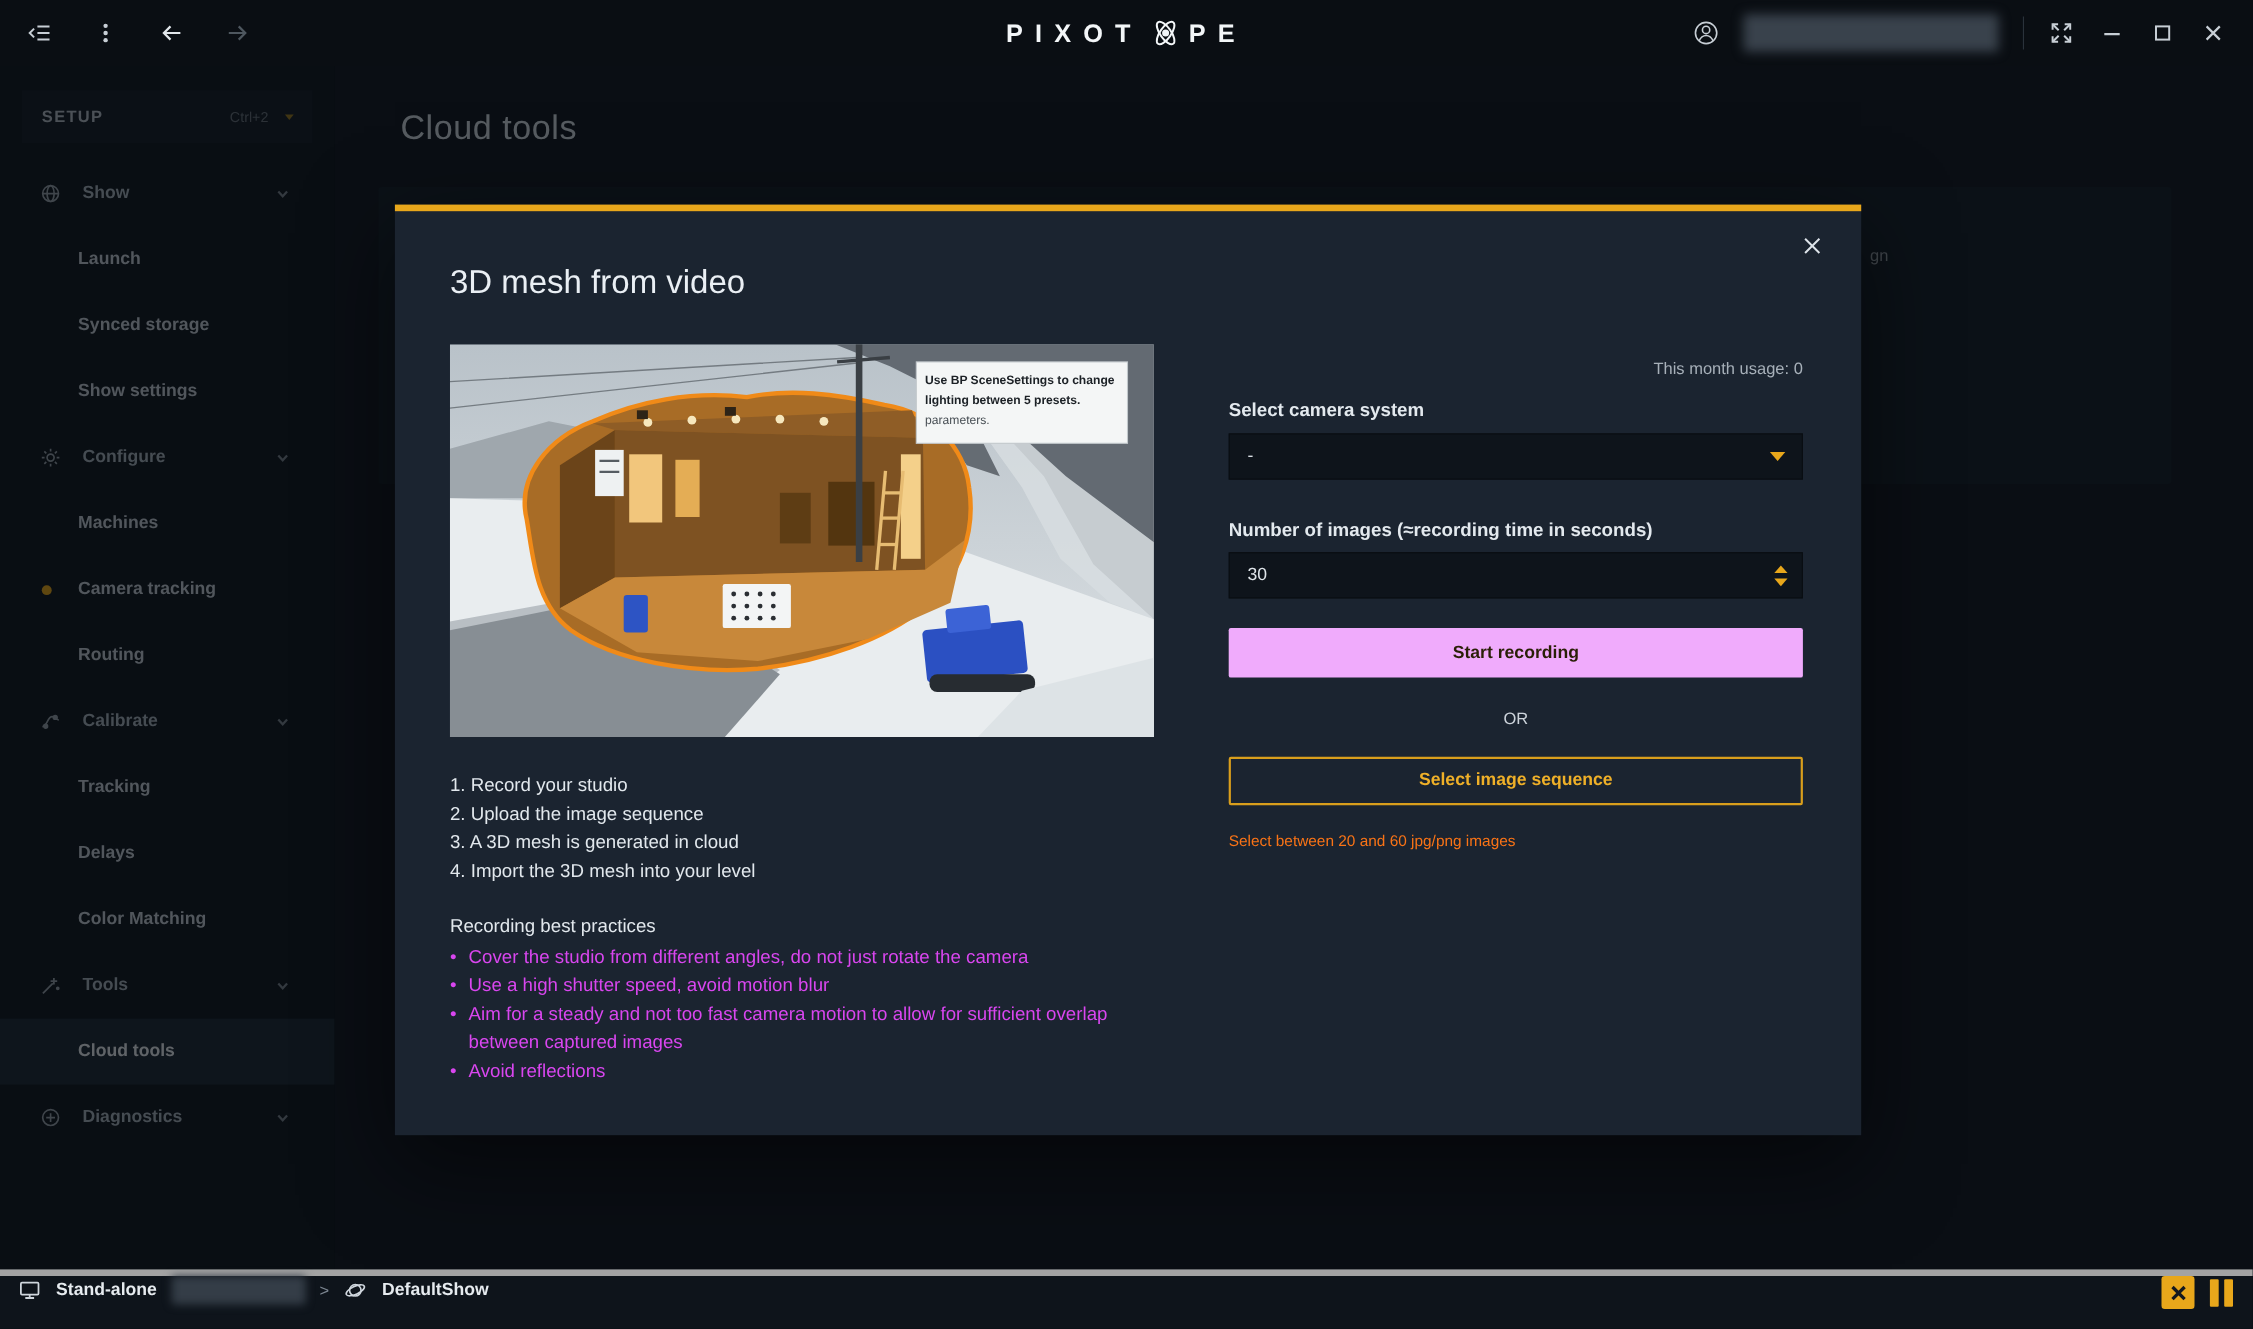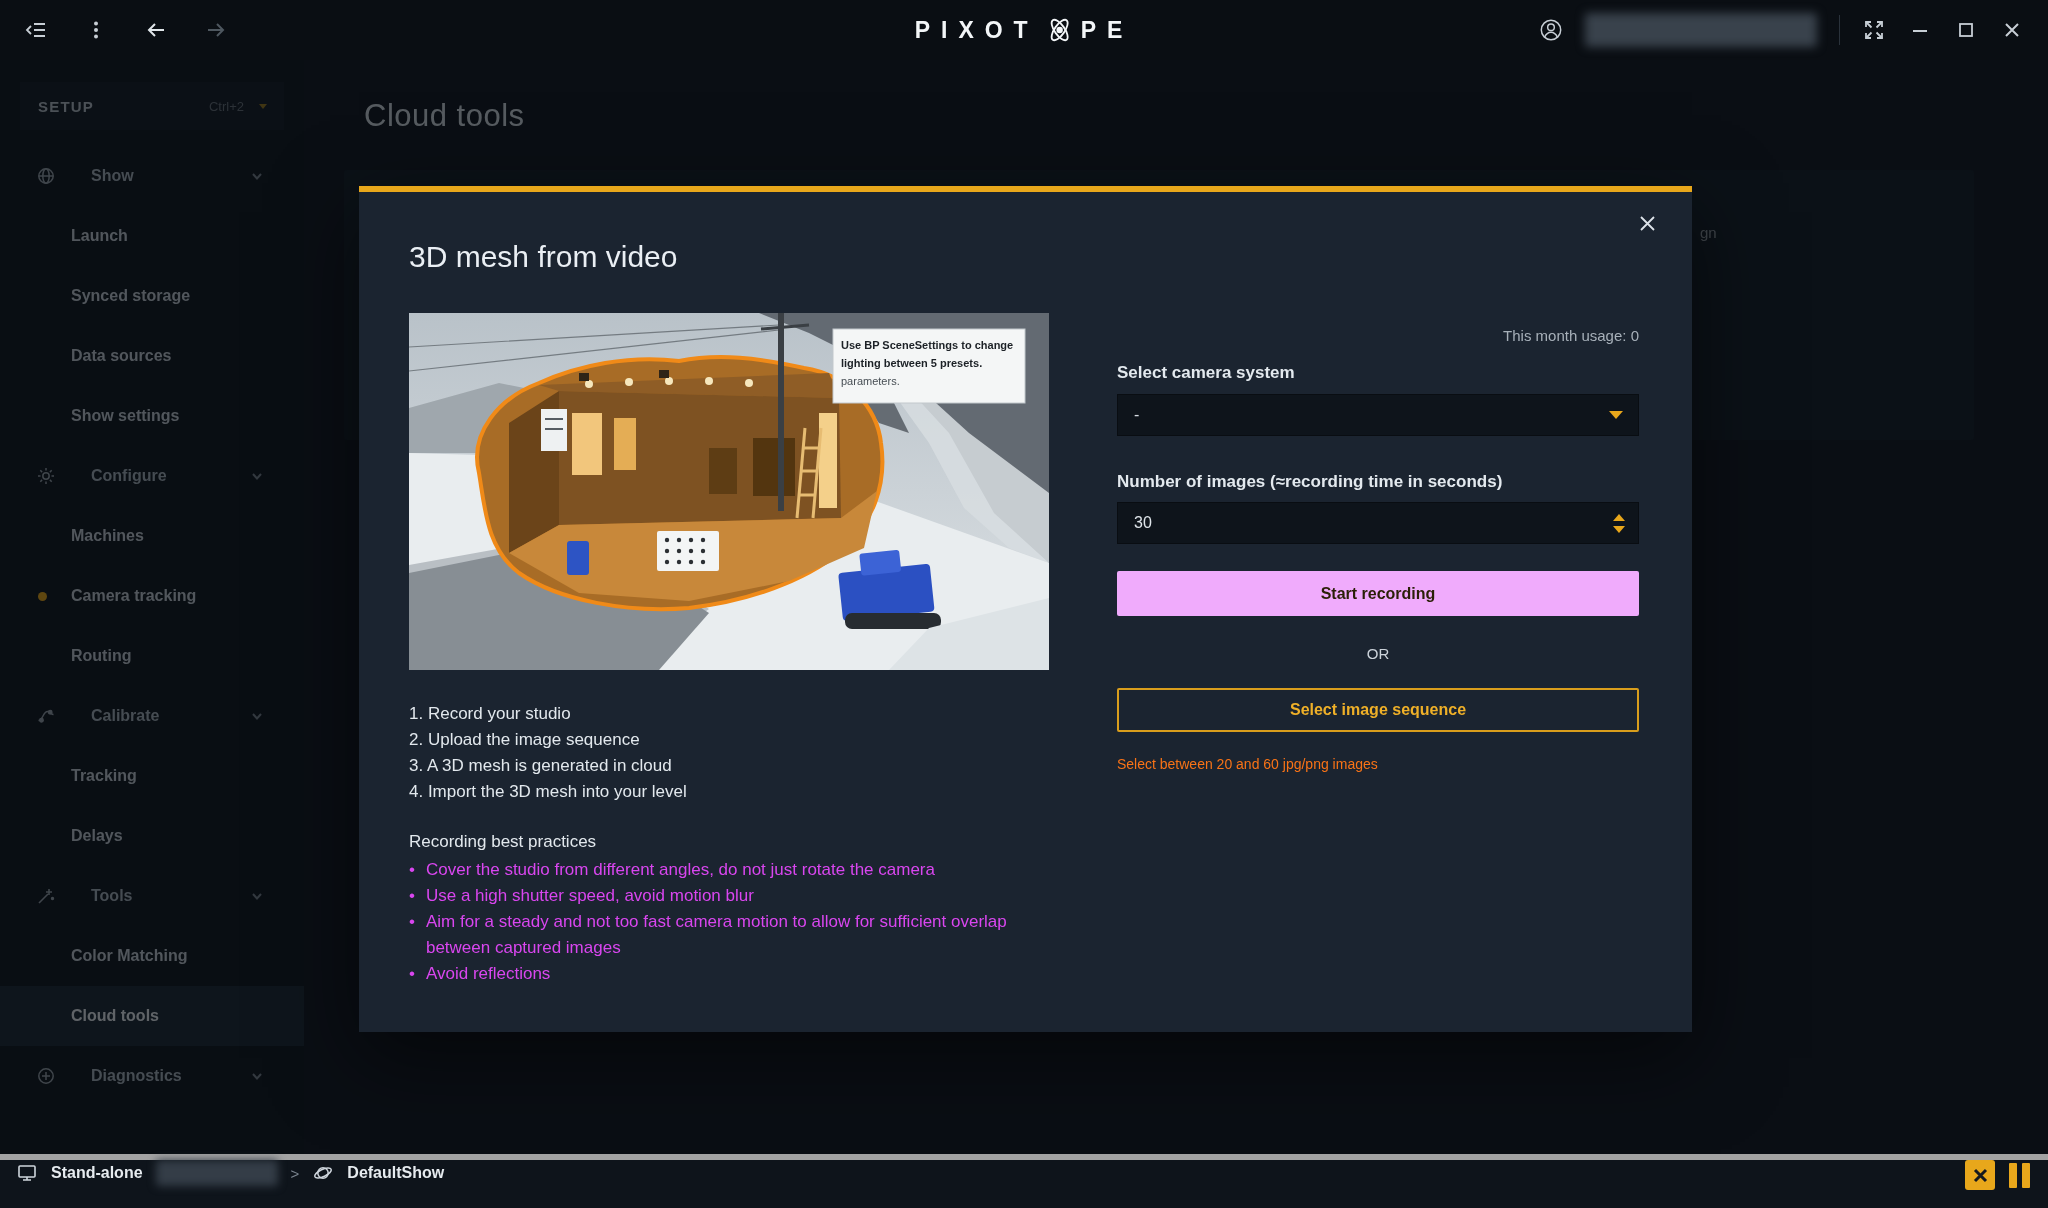--- a/index.html
+++ b/index.html
@@ -34,21 +34,21 @@
     position:absolute; top:60px; left:0; width:304px; bottom:54px;
     background:#121922; z-index:1;
   }
   .setup-box{
     margin:22px 0 16px 20px; width:264px; height:48px;
     background:#171f29; display:flex; align-items:center; padding:0 14px 0 18px;
   }
   .setup-label{ font-size:15px; font-weight:bold; letter-spacing:1.2px; color:#b6bfc8; }
   .setup-shortcut{ margin-left:auto; margin-right:12px; font-size:13px; color:#69727c; }
   .nav-row{ position:relative; height:60px; display:flex; align-items:center; }
-  .nav-section{ padding-left:36px; gap:35px; color:#a9b3bd; font-size:16px; font-weight:bold; }
+  .nav-section{ padding-left:36px; gap:19px; color:#a9b3bd; font-size:16px; font-weight:bold; }
   .nav-child{ padding-left:71px; color:#c6ced6; font-size:16px; font-weight:bold; }
   .nav-row.active{ background:#202b37; }
   .nav-row.active span{ color:#e9eef3; }
   .nav-chevron{ position:absolute; right:40px; }
   .track-dot{ position:absolute; left:38px; top:26px; width:9px; height:9px; border-radius:50%; background:#E8A71B; }
 
   
   .main{ position:absolute; left:304px; top:60px; right:0; bottom:54px; background:#141b24; }
   .main-title{ position:absolute; left:60px; top:38px; font-size:31px; font-weight:400; color:#d3dae1; letter-spacing:.5px; }
   .main-card{ position:absolute; left:40px; top:110px; width:1630px; height:270px; background:#18212b; border-radius:3px; }
@@ -212,23 +212,20 @@
           <path d="M3 5 L7 9.5 L11 5"></path>
         </svg>
     </div>
     <div class="nav-row nav-child">
         <span>Launch</span>
       </div>
     <div class="nav-row nav-child">
         <span>Synced storage</span>
       </div>
     <div class="nav-row nav-child">
-        <span>Data sources</span>
-      </div>
-    <div class="nav-row nav-child">
         <span>Show settings</span>
       </div>
 
     <div class="nav-row nav-section">
       <svg width="20" height="20" viewBox="0 0 20 20" fill="none" stroke="#9aa4ad" stroke-width="1.5">
         <circle cx="10" cy="10" r="3.2"></circle>
         <path d="M10 2 V4.5 M10 15.5 V18 M2 10 H4.5 M15.5 10 H18 M4.3 4.3 L6.1 6.1 M13.9 13.9 L15.7 15.7 M15.7 4.3 L13.9 6.1 M6.1 13.9 L4.3 15.7"></path>
       </svg>
       <span>Configure</span>
       <svg class="nav-chevron" width="14" height="14" viewBox="0 0 14 14" fill="none" stroke="#7b8590" stroke-width="2">
@@ -256,35 +253,35 @@
       <svg class="nav-chevron" width="14" height="14" viewBox="0 0 14 14" fill="none" stroke="#7b8590" stroke-width="2">
           <path d="M3 5 L7 9.5 L11 5"></path>
         </svg>
     </div>
     <div class="nav-row nav-child">
         <span>Tracking</span>
       </div>
     <div class="nav-row nav-child">
         <span>Delays</span>
       </div>
+    <div class="nav-row nav-child">
+        <span>Color Matching</span>
+      </div>
+
     <div class="nav-row nav-section">
       <svg width="20" height="20" viewBox="0 0 20 20" fill="none" stroke="#9aa4ad" stroke-width="1.6">
         <path d="M3 17 L12 8"></path>
           <path d="M13 3 V9 M10 6 H16"></path>
           <circle cx="16.5" cy="12.5" r="0.9" fill="#9aa4ad"></circle>
       </svg>
       <span>Tools</span>
       <svg class="nav-chevron" width="14" height="14" viewBox="0 0 14 14" fill="none" stroke="#7b8590" stroke-width="2">
           <path d="M3 5 L7 9.5 L11 5"></path>
         </svg>
     </div>
-
-    <div class="nav-row nav-child">
-        <span>Color Matching</span>
-      </div>
     <div class="nav-row nav-child active">
         <span>Cloud tools</span>
       </div>
 
     <div class="nav-row nav-section">
       <svg width="20" height="20" viewBox="0 0 20 20" fill="none" stroke="#9aa4ad" stroke-width="1.5">
         <circle cx="10" cy="10" r="7.2"></circle>
           <path d="M10 6 V14 M6 10 H14"></path>
       </svg>
       <span>Diagnostics</span>

